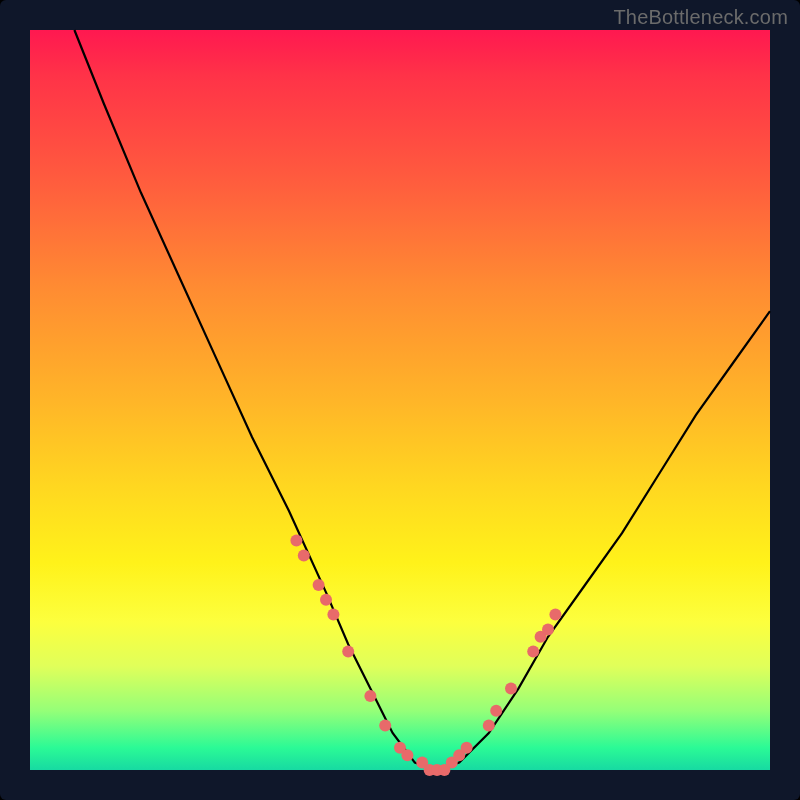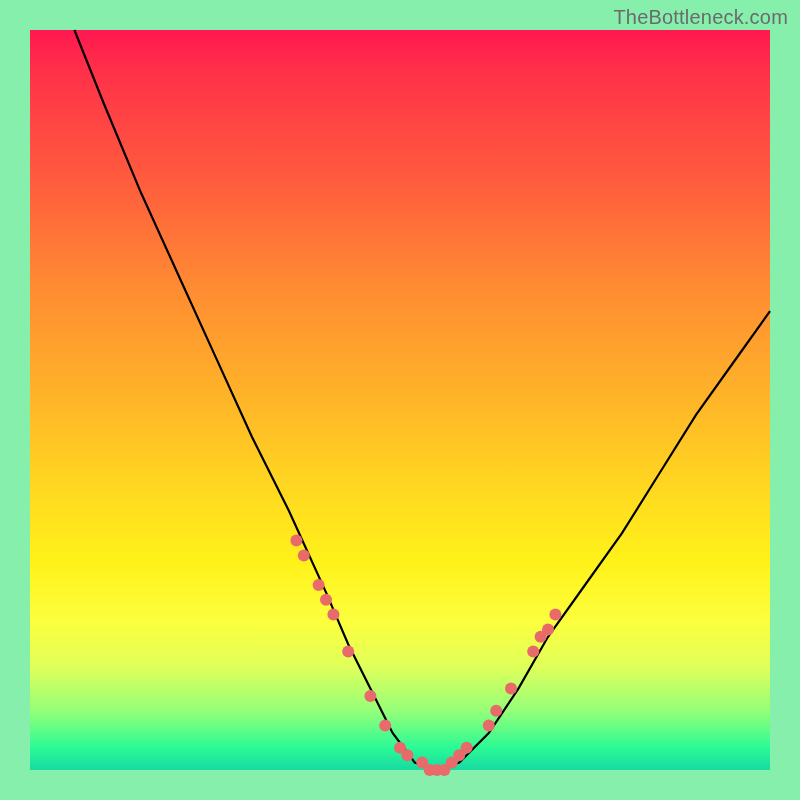--- a/index.html
+++ b/index.html
@@ -10,21 +10,22 @@
     background: #000;
     overflow: hidden;
     font-family: Arial, Helvetica, sans-serif;
   }
   .frame {
     position: absolute;
     left: 0;
     top: 0;
     width: 800px;
     height: 800px;
-    background: #86efac;
+    background: #0f172a;
+    border-radius: 6px;
   }
   .plot {
     position: absolute;
     left: 30px;
     top: 30px;
     width: 740px;
     height: 740px;
     
     background: linear-gradient(to bottom,
       #ff1850 0%,

